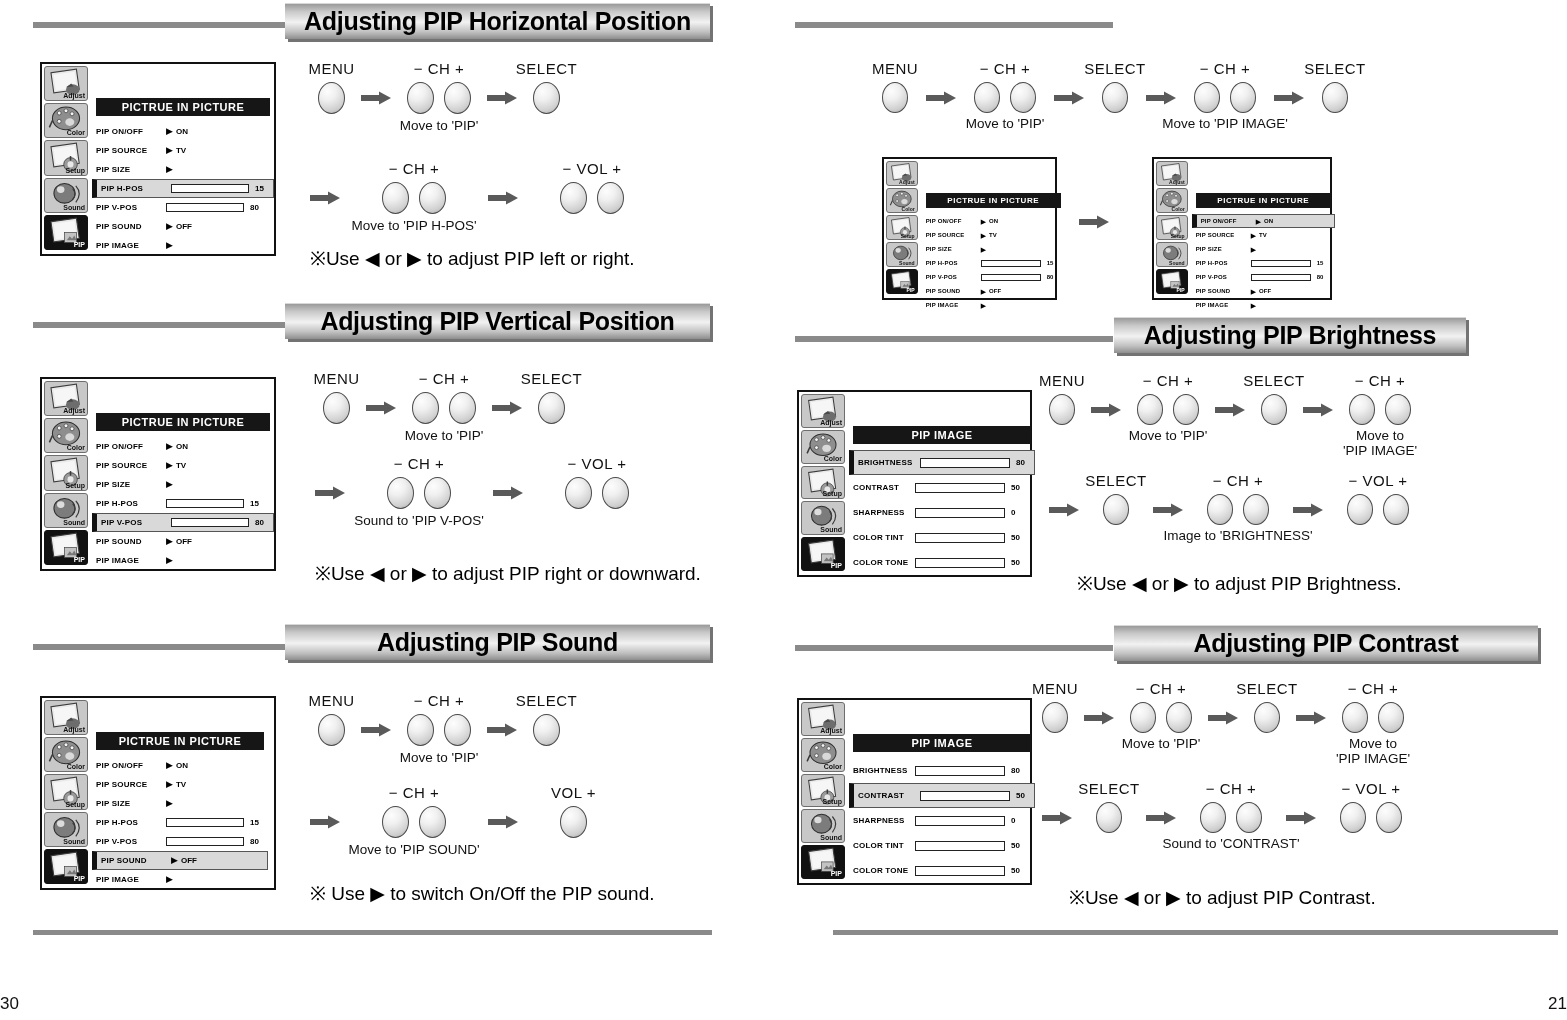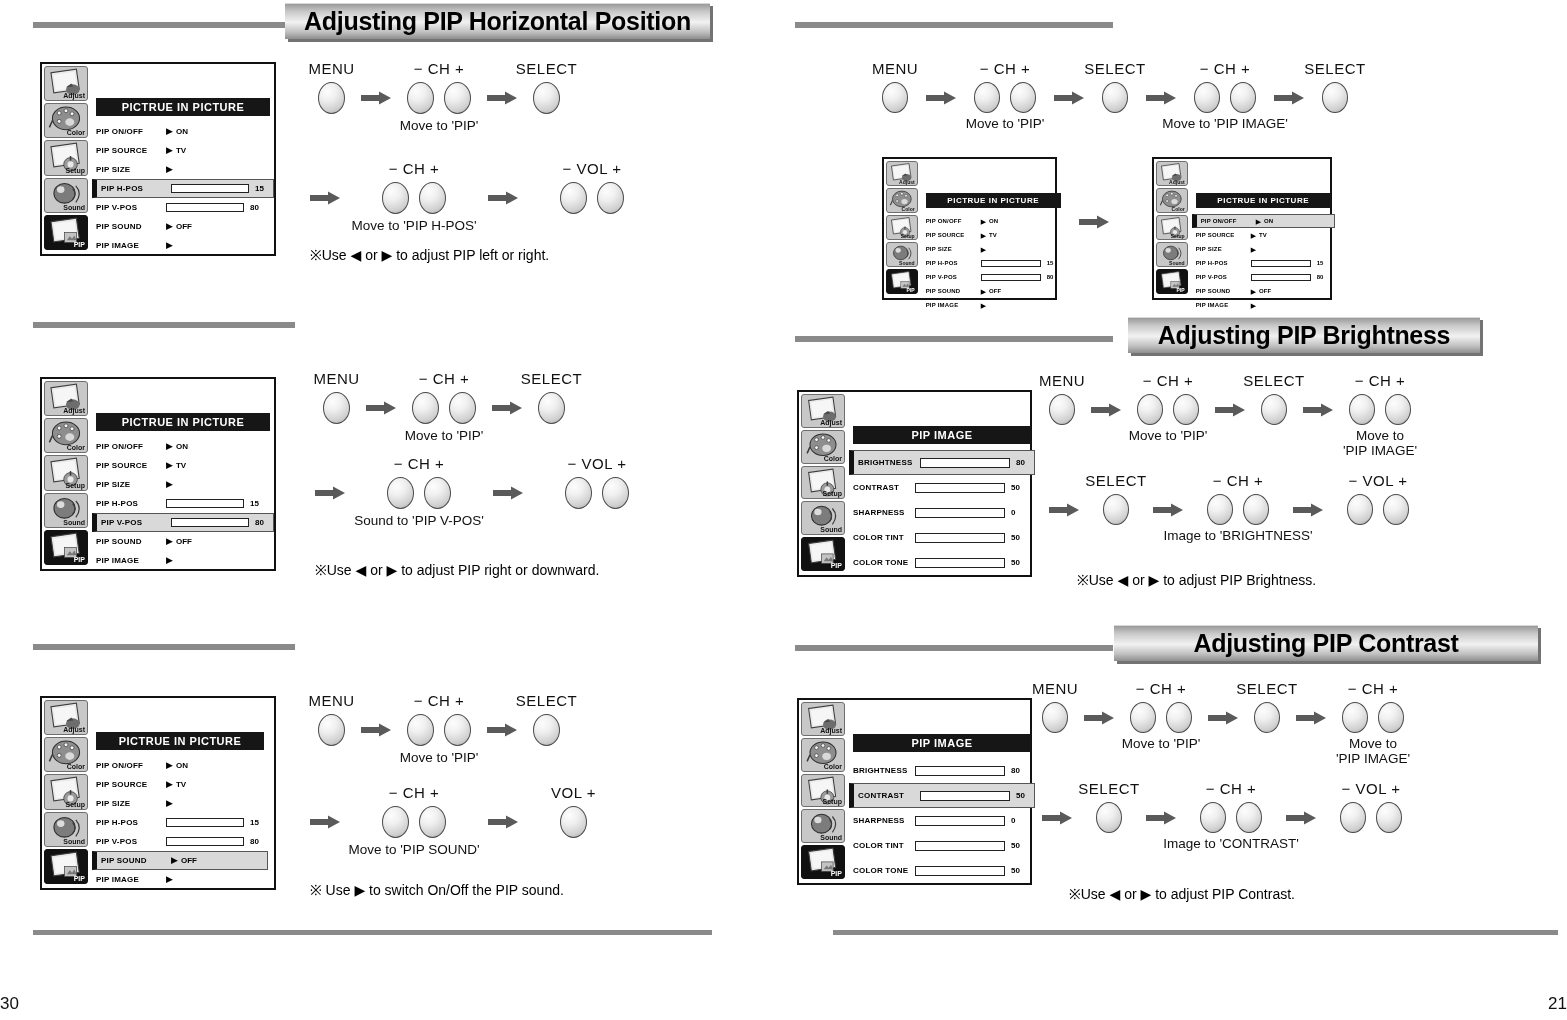--- a/index.html
+++ b/index.html
@@ -88,21 +88,21 @@
   }
   .btnlabel {
     position:absolute; font-size:15px; color:#111; white-space:nowrap;
     letter-spacing:.5px;
   }
   .caption { position:absolute; font-size:13.5px; color:#111; white-space:nowrap; }
   .caption.two { line-height:15px; text-align:center; }
   .arr {
     position:absolute; width:30px; height:14px;
   }
-  .note { position:absolute; font-size:14px; white-space:nowrap; }
+  .note { position:absolute; font-size:19px; white-space:nowrap; }
 
   .pagenum { position:absolute; bottom:6px; font-size:17px; color:#111; }
   .footrule { position:absolute; height:5px; background:#8a8a8a; }
 </style>
 </head>
 <body>
 
 <div class="page" id="page-left">
     <div class="rule" style="left:33px;top:22px;width:262px"></div>
     <div class="banner" style="left:285px;top:3px;width:425px">
@@ -239,20 +239,23 @@
         <span class="arr" style="width:30px"><svg viewBox="0 0 30 14" width="100%" height="100%">
             <path d="M0 4 H18 V0.5 L30 7 L18 13.5 V10 H0 Z" fill="#5a5a5a"></path>
           </svg></span>
       </span>
       <span class="btnlabel" style="left:282px;top:0px;transform:translateX(-50%);font-size:15px">− VOL +</span>
       <span class="btn" style="left:250px;top:22px;width:27px;height:32px"></span>
       <span class="btn" style="left:287px;top:22px;width:27px;height:32px"></span>
     </div>
     <span class="note" style="left:310px;top:245px">※Use ◀ or ▶ to adjust PIP left or right.</span>
     <div class="rule" style="left:33px;top:322px;width:262px"></div>
+    <div class="banner" style="left:285px;top:303px;width:425px">
+      <span>Adjusting PIP Vertical Position</span>
+    </div>
     <div class="osd" style="left:40px;top:377px;width:236px;height:194px">
       <div class="osd-icons">
         <div class="osd-icon" style="width:44px;height:37px">
           <span class="glyph"><svg viewBox="0 0 48 44" width="100%" height="100%">
               <g transform="rotate(-8 24 20)">
                 <rect x="6" y="5" width="34" height="27" fill="#e9e9e9" stroke="#3c3c3c" stroke-width="1.4"></rect>
                 <rect x="9" y="8" width="28" height="21" fill="#f6f6f6"></rect>
               </g>
               <ellipse cx="33" cy="30" rx="9" ry="7" fill="#6d6d6d"></ellipse>
               <path d="M24 27 l7 -5 l3 4 z" fill="#4a4a4a"></path>
@@ -377,20 +380,23 @@
         <span class="arr" style="width:30px"><svg viewBox="0 0 30 14" width="100%" height="100%">
             <path d="M0 4 H18 V0.5 L30 7 L18 13.5 V10 H0 Z" fill="#5a5a5a"></path>
           </svg></span>
       </span>
       <span class="btnlabel" style="left:282px;top:0px;transform:translateX(-50%);font-size:15px">− VOL +</span>
       <span class="btn" style="left:250px;top:22px;width:27px;height:32px"></span>
       <span class="btn" style="left:287px;top:22px;width:27px;height:32px"></span>
     </div>
     <span class="note" style="left:315px;top:560px">※Use ◀ or ▶ to adjust PIP right or downward.</span>
     <div class="rule" style="left:33px;top:644px;width:262px"></div>
+    <div class="banner" style="left:285px;top:624px;width:425px">
+      <span>Adjusting PIP Sound</span>
+    </div>
     <div class="osd" style="left:40px;top:696px;width:236px;height:194px">
       <div class="osd-icons">
         <div class="osd-icon" style="width:44px;height:37px">
           <span class="glyph"><svg viewBox="0 0 48 44" width="100%" height="100%">
               <g transform="rotate(-8 24 20)">
                 <rect x="6" y="5" width="34" height="27" fill="#e9e9e9" stroke="#3c3c3c" stroke-width="1.4"></rect>
                 <rect x="9" y="8" width="28" height="21" fill="#f6f6f6"></rect>
               </g>
               <ellipse cx="33" cy="30" rx="9" ry="7" fill="#6d6d6d"></ellipse>
               <path d="M24 27 l7 -5 l3 4 z" fill="#4a4a4a"></path>
@@ -754,21 +760,21 @@
           <span class="val" style="font-size:6px">OFF</span>
         </div>
         <div class="row" style="height:14px">
           <span class="lbl" style="width:55px;font-size:6px">PIP IMAGE</span>
           <span class="arrow" style="font-size:7px">▶</span>
           <span class="val" style="font-size:6px"></span>
         </div>
       </div>
     </div>
     <div class="rule" style="left:8px;top:336px;width:318px"></div>
-    <div class="banner" style="left:341px;top:317px;width:352px">
+    <div class="banner" style="left:327px;top:317px;width:352px">
       <span>Adjusting PIP Brightness</span>
     </div>
     <div class="osd" style="left:10px;top:390px;width:235px;height:187px">
       <div class="osd-icons">
         <div class="osd-icon" style="width:44px;height:37px">
           <span class="glyph"><svg viewBox="0 0 48 44" width="100%" height="100%">
               <g transform="rotate(-8 24 20)">
                 <rect x="6" y="5" width="34" height="27" fill="#e9e9e9" stroke="#3c3c3c" stroke-width="1.4"></rect>
                 <rect x="9" y="8" width="28" height="21" fill="#f6f6f6"></rect>
               </g>
@@ -1036,21 +1042,21 @@
       <span class="btnlabel" style="left:67px;top:0px;transform:translateX(-50%);font-size:15px">SELECT</span>
       <span class="btn" style="left:54px;top:22px;width:26px;height:31px"></span>
       <span style="position:absolute;left:104px;top:30.5px">
         <span class="arr" style="width:30px"><svg viewBox="0 0 30 14" width="100%" height="100%">
             <path d="M0 4 H18 V0.5 L30 7 L18 13.5 V10 H0 Z" fill="#5a5a5a"></path>
           </svg></span>
       </span>
       <span class="btnlabel" style="left:189px;top:0px;transform:translateX(-50%);font-size:15px">− CH +</span>
       <span class="btn" style="left:158px;top:22px;width:26px;height:31px"></span>
       <span class="btn" style="left:194px;top:22px;width:26px;height:31px"></span>
-      <span class="caption" style="left:189px;top:56px;transform:translateX(-50%);font-size:13.5px">Image to 'CONTRAST'</span>
+      <span class="caption" style="left:189px;top:56px;transform:translateX(-50%);font-size:13.5px">Sound to 'CONTRAST'</span>
       <span style="position:absolute;left:244px;top:30.5px">
         <span class="arr" style="width:30px"><svg viewBox="0 0 30 14" width="100%" height="100%">
             <path d="M0 4 H18 V0.5 L30 7 L18 13.5 V10 H0 Z" fill="#5a5a5a"></path>
           </svg></span>
       </span>
       <span class="btnlabel" style="left:329px;top:0px;transform:translateX(-50%);font-size:15px">− VOL +</span>
       <span class="btn" style="left:298px;top:22px;width:26px;height:31px"></span>
       <span class="btn" style="left:334px;top:22px;width:26px;height:31px"></span>
     </div>
     <span class="note" style="left:282px;top:884px">※Use ◀ or ▶ to adjust PIP Contrast.</span>

